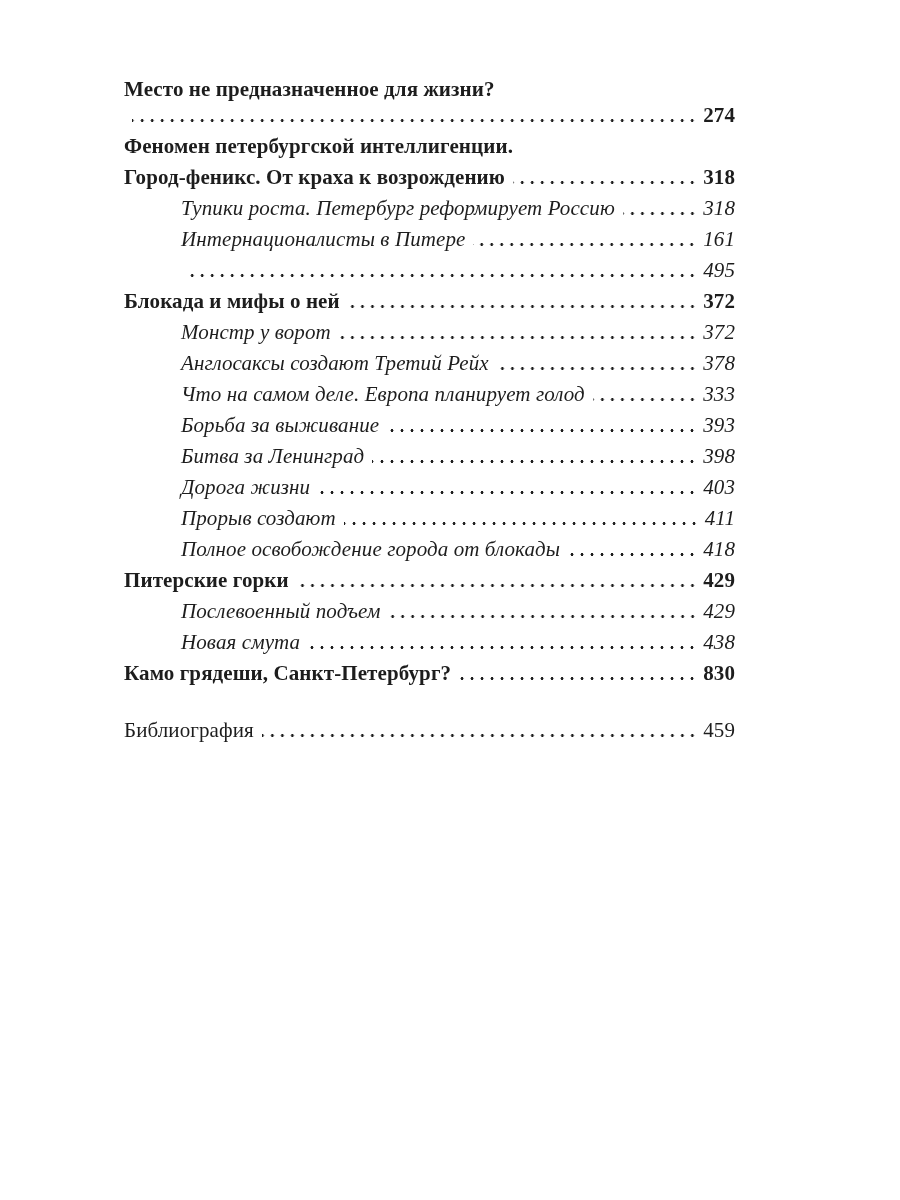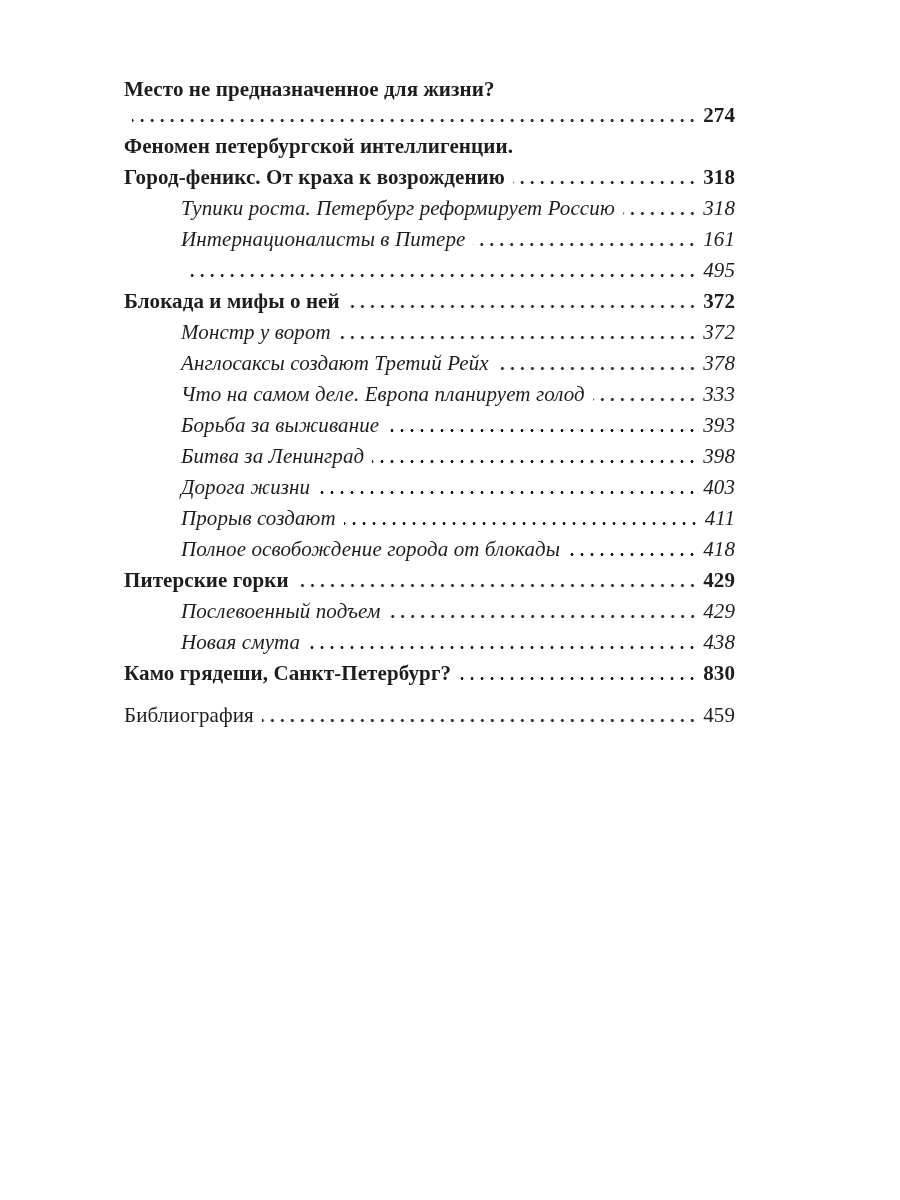--- a/index.html
+++ b/index.html
@@ -26,21 +26,21 @@
     margin-bottom: 5px;
   }
   .entry.bold {
     font-weight: 700;
   }
   .entry.indent {
     padding-left: 57px;
     font-style: italic;
   }
   .entry.gap {
-    margin-top: 16px;
+    margin-top: 31px;
   }
   .row {
     display: flex;
     align-items: baseline;
     font-size: 21px;
     line-height: 26px;
     letter-spacing: 0.1px;
   }
   .title {
     white-space: nowrap;

